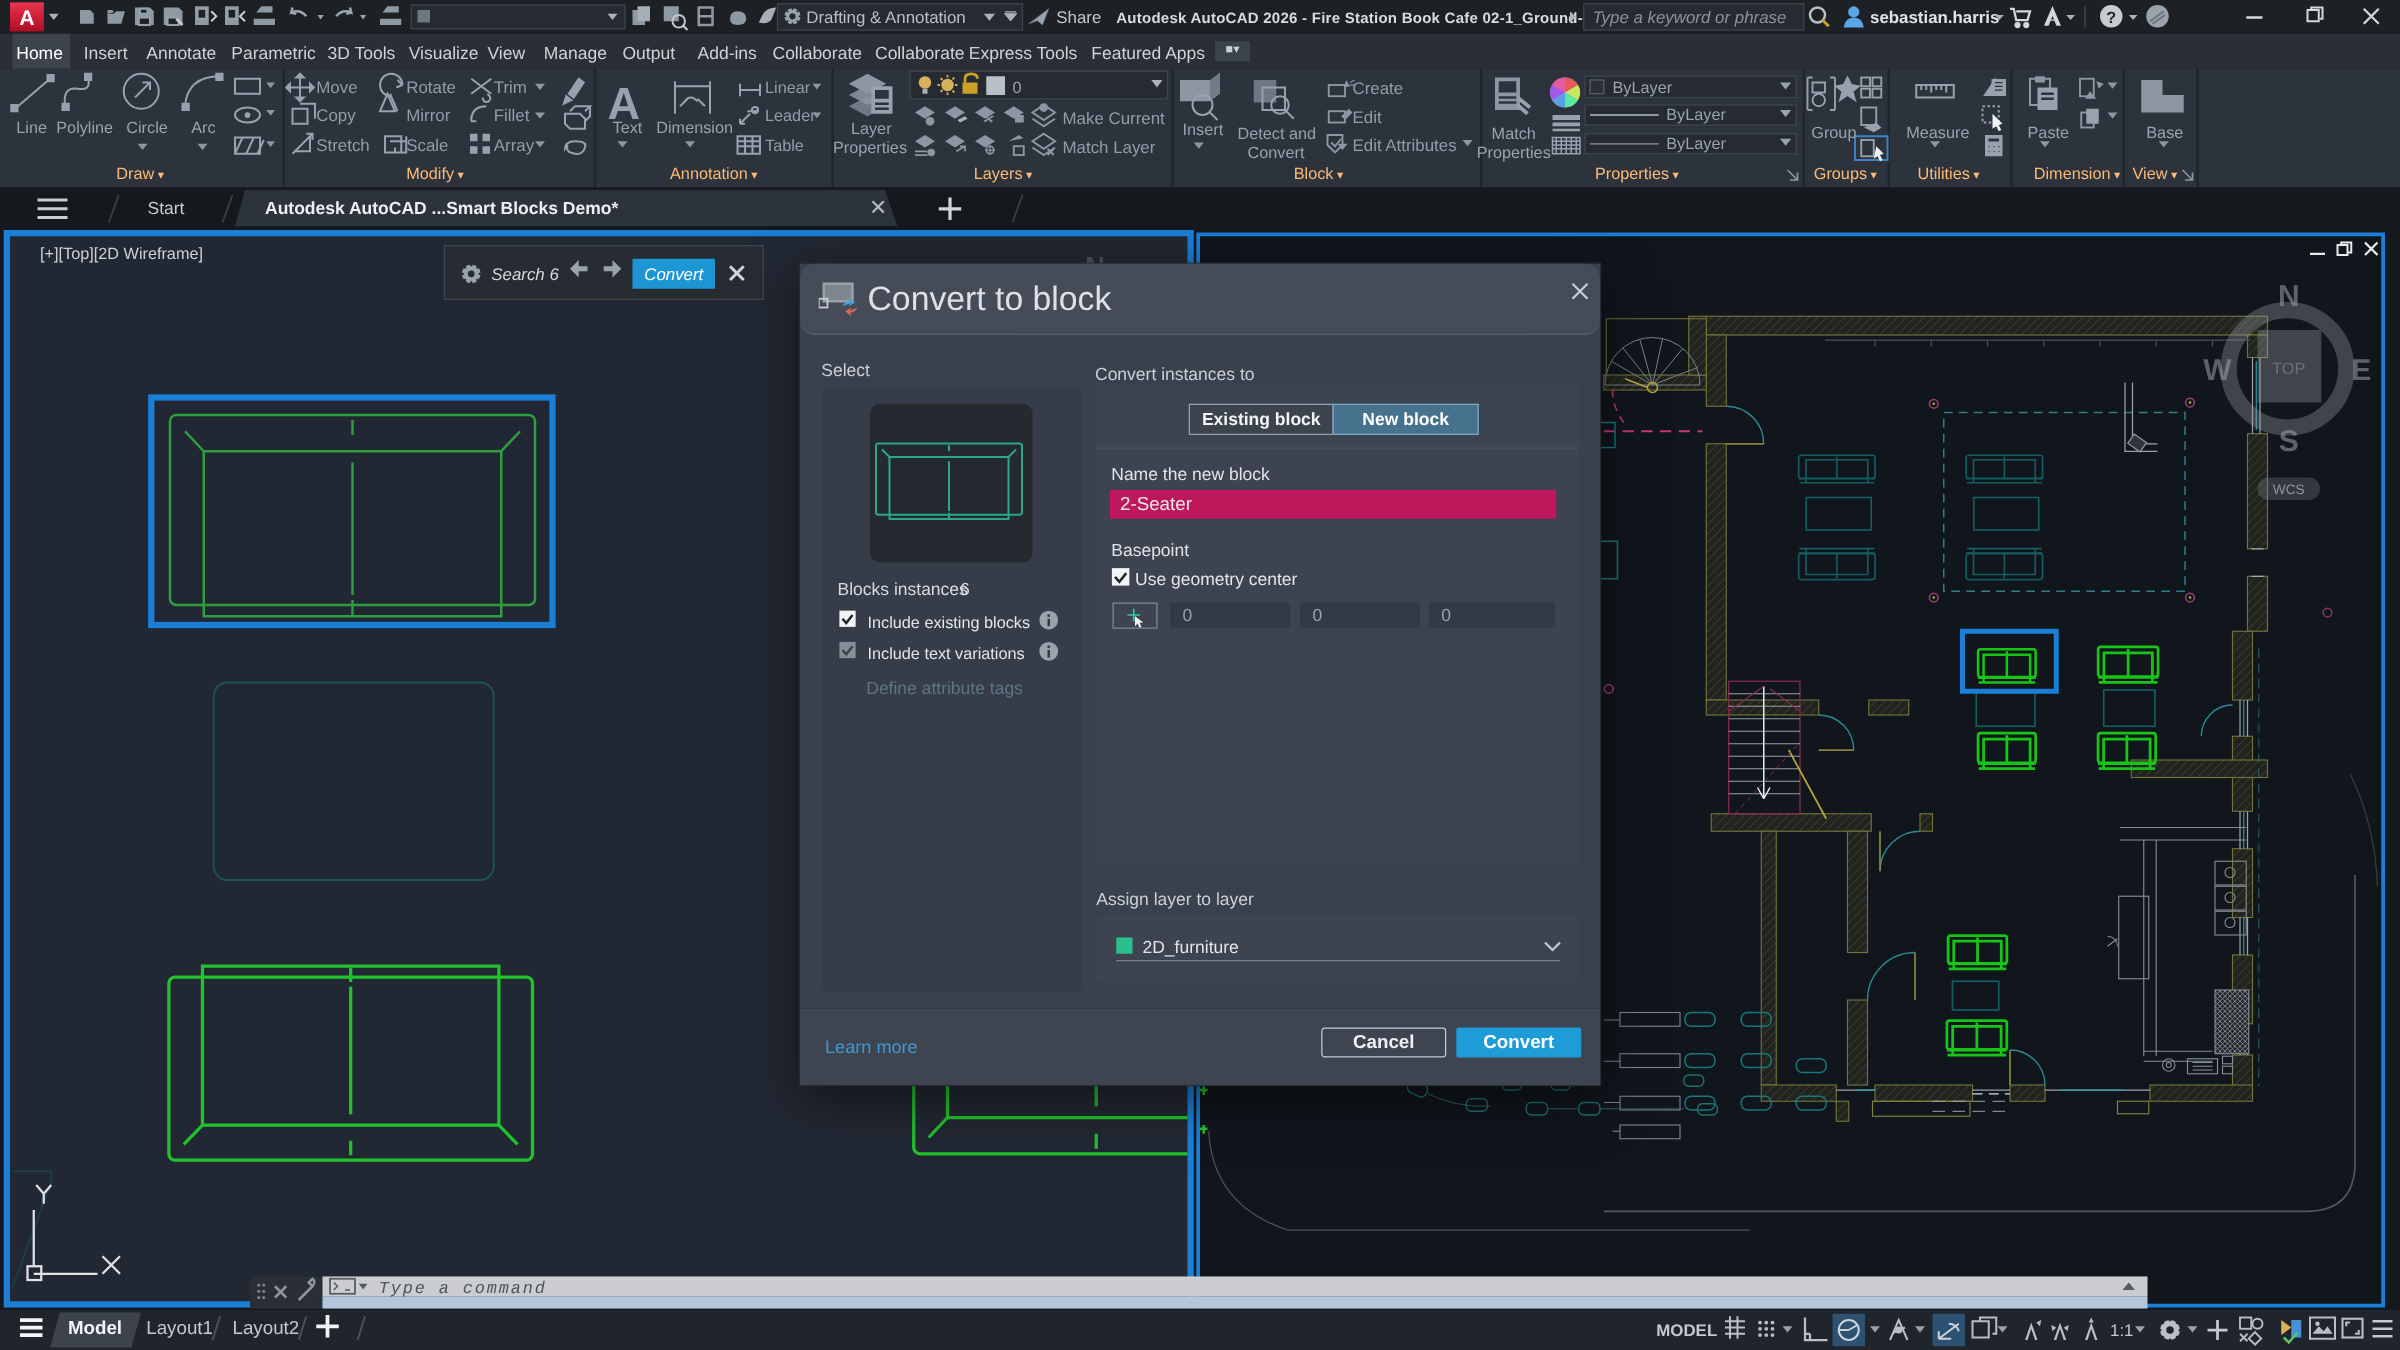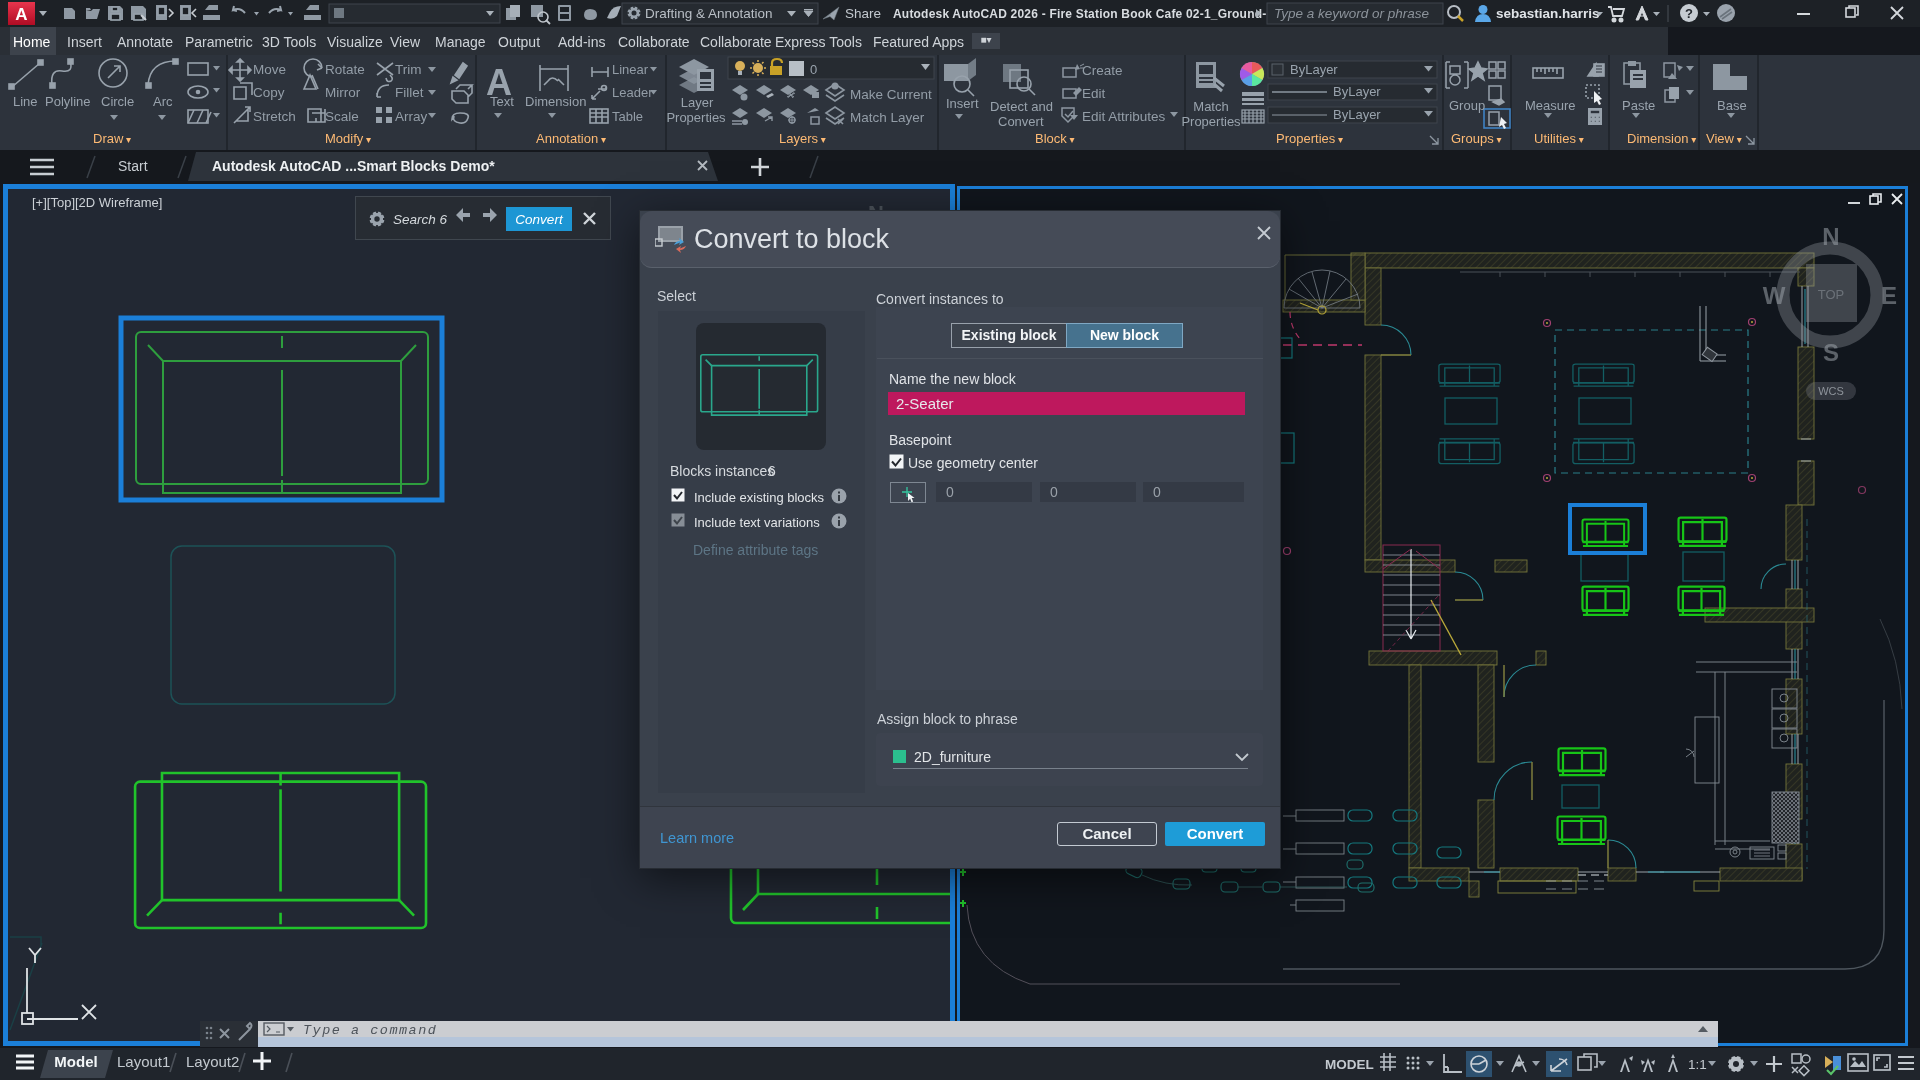--- a/index.html
+++ b/index.html
@@ -1,21 +1,21 @@
 <!DOCTYPE html>
 <html><head>
 <meta charset="utf-8">
 <style>
 * { margin:0; padding:0; box-sizing:border-box; }
 html,body { width:1920px; height:1080px; overflow:hidden; background:#15181e; }
 body { font-family:"Liberation Sans", sans-serif; }
 #app { position:absolute; left:0; top:0; width:1920px; height:1080px; }
 
 #titlebar { position:absolute; left:0; top:0; width:1920px; height:27px; background:#1d2126; }
-#menubar { position:absolute; left:0; top:27px; width:1668px; height:28px; background:#2a2f36; }
+#menubar { position:absolute; left:0; top:27px; width:1920px; height:28px; background:#2a2f36; }
 .mtab { position:absolute; top:7px; font-size:14px; color:#ced3d8; }
 .mtab.active { color:#fff; }
 #hometab { position:absolute; left:10px; top:0px; width:46px; height:28px; background:#3d434c; }
 
 #ribbon { position:absolute; left:0; top:55px; width:1920px; height:95px; background:#2d333c; }
 .rlabel { position:absolute; top:76px; font-size:13px; color:#fdba74; }
 .rlabel:after { content:" \25BE"; font-size:10px; }
 
 #filetabs { position:absolute; left:0; top:150px; width:1920px; height:33px; background:#15181d; }
 
@@ -925,21 +925,21 @@
       <div class="dlg-label" style="left:268px;top:244px;color:#e2e5e8">Use geometry center</div>
       <div style="position:absolute;left:250px;top:271px;width:36px;height:21px;border:1px solid #7e8792">
         <svg width="34" height="19">
             <path d="M16,4 v10 M11,9 h10" stroke="#35c7a0" stroke-width="1.3"></path>
             <path d="M17,10 l0,8 2.2,-2.2 1.3,3.5 1.6,-0.7 -1.4,-3.5 2.9,-0.2 z" fill="#f2f4f6"></path>
           </svg>
       </div>
       <div style="position:absolute;left:296px;top:271px;width:96px;height:20px;background:#343a45;color:#9aa1a9;font-size:14px;line-height:20px;padding-left:10px">0</div>
       <div style="position:absolute;left:400px;top:271px;width:96px;height:20px;background:#343a45;color:#9aa1a9;font-size:14px;line-height:20px;padding-left:10px">0</div>
       <div style="position:absolute;left:503px;top:271px;width:101px;height:20px;background:#343a45;color:#9aa1a9;font-size:14px;line-height:20px;padding-left:10px">0</div>
-      <div class="dlg-label" style="left:237px;top:500px">Assign block to phrase</div>
+      <div class="dlg-label" style="left:237px;top:500px">Assign layer to layer</div>
       <div style="position:absolute;left:236px;top:522px;width:387px;height:53px;background:#3d434f;border-radius:4px"></div>
       <div style="position:absolute;left:253px;top:539px;width:13px;height:13px;background:#2bbf8e"></div>
       <div class="dlg-label" style="left:274px;top:538px;color:#e2e5e8">2D_furniture</div>
       <svg width="16" height="10" style="position:absolute;left:594px;top:541px">
           <path d="M2,2 l6,6 6,-6" stroke="#c3c9cf" stroke-width="1.8" fill="none"></path>
         </svg>
       <div style="position:absolute;left:253px;top:557px;width:355px;height:1px;background:#79818c"></div>
       
       <div style="position:absolute;left:0;top:595px;width:640px;height:62px;background:#3e4450;border-top:1px solid #30353d"></div>
       <div style="position:absolute;left:20px;top:619px;font-size:14.5px;color:#3f96d2">Learn more</div>

